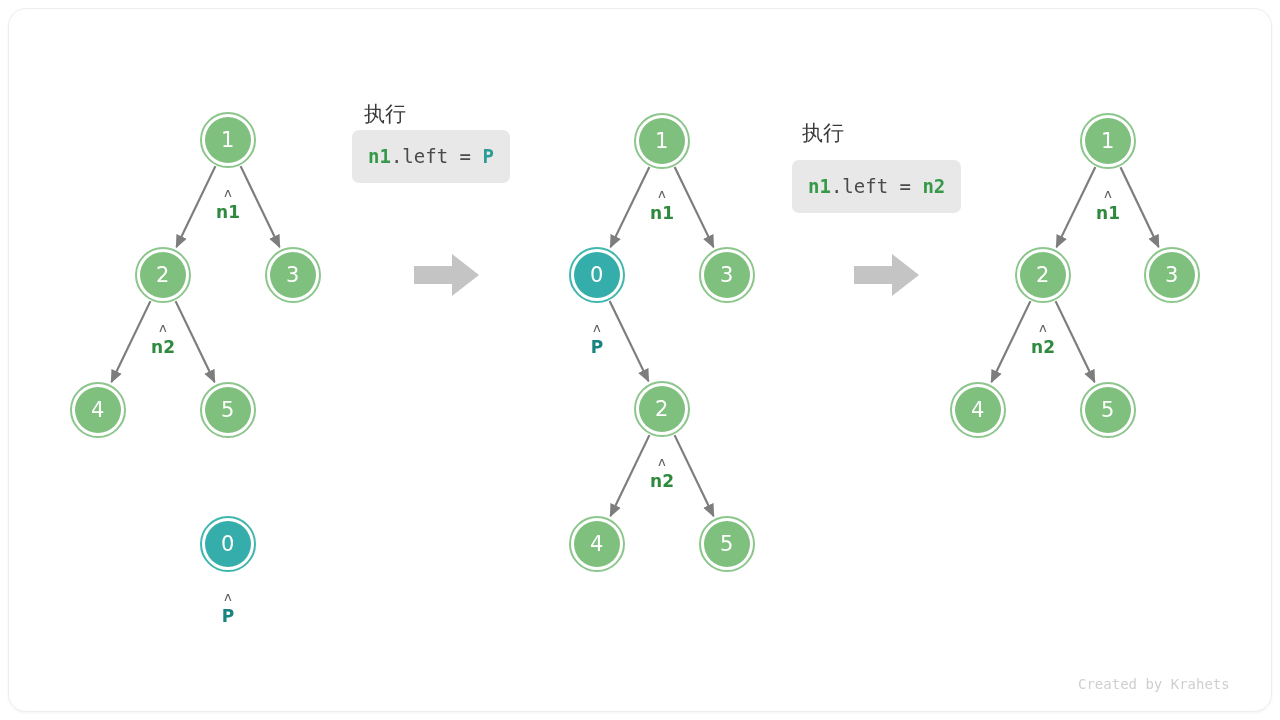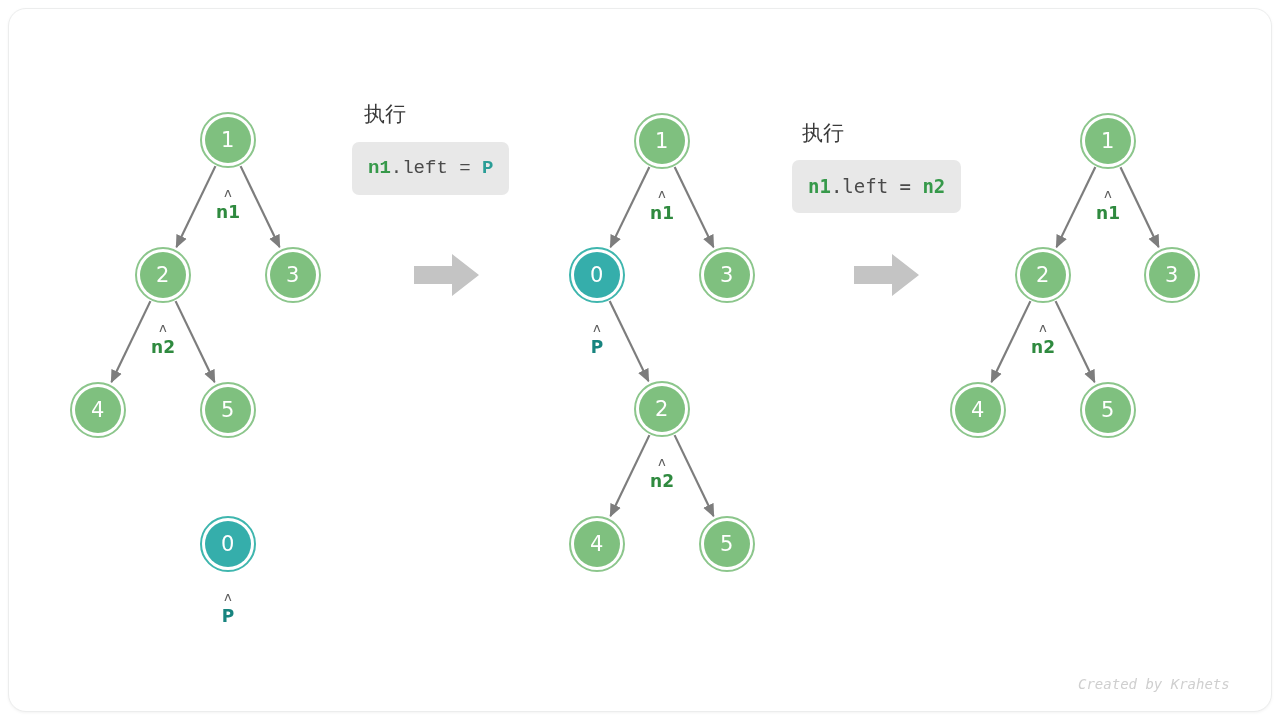--- a/index.html
+++ b/index.html
@@ -250,27 +250,27 @@
         <span class="caret">ʌ</span>
         <span class="nm">n1</span>
       </div>
       <div class="ptr green-lbl" style="left: 1013px; top: 321px;">
         <span class="caret">ʌ</span>
         <span class="nm">n2</span>
       </div>
     </div>
   <div id="steps-layer">
       <div class="exec-label" style="left: 364px; top: 100px;">执行</div>
-      <div class="code-chip" style="left: 352px; top: 142px; font-family: Liberation Mono, monospace;"><div><span class="g">n1</span><span class="op">.left = </span><span class="t">P</span></div></div>
+      <div class="code-chip" style="left: 352px; top: 130px;"><div><span class="g">n1</span><span class="op">.left = </span><span class="t">P</span></div></div>
       <div class="exec-label" style="left: 802px; top: 119px;">执行</div>
       <div class="code-chip" style="left: 792px; top: 160px;"><div><span class="g">n1</span><span class="op">.left = </span><span class="g">n2</span></div></div>
     </div>
   <div id="arrows-layer">
       <div class="block-arrow" style="left: 414px; top: 252px;"><svg width="66" height="46" viewBox="0 0 66 46" xmlns="http://www.w3.org/2000/svg">
           <path d="M0,14 L38,14 L38,2 L65,23 L38,44 L38,32 L0,32 Z" fill="#c4c4c4"></path>
         </svg></div>
       <div class="block-arrow" style="left: 854px; top: 252px;"><svg width="66" height="46" viewBox="0 0 66 46" xmlns="http://www.w3.org/2000/svg">
           <path d="M0,14 L38,14 L38,2 L65,23 L38,44 L38,32 L0,32 Z" fill="#c4c4c4"></path>
         </svg></div>
     </div>
 
-  <div class="watermark" style="left:1078px; top:676px;font-style:italic;">Created by Krahets</div>
+  <div class="watermark" style="left:1078px; top:676px;">Created by Krahets</div>
 </div>
 
 </body></html>

